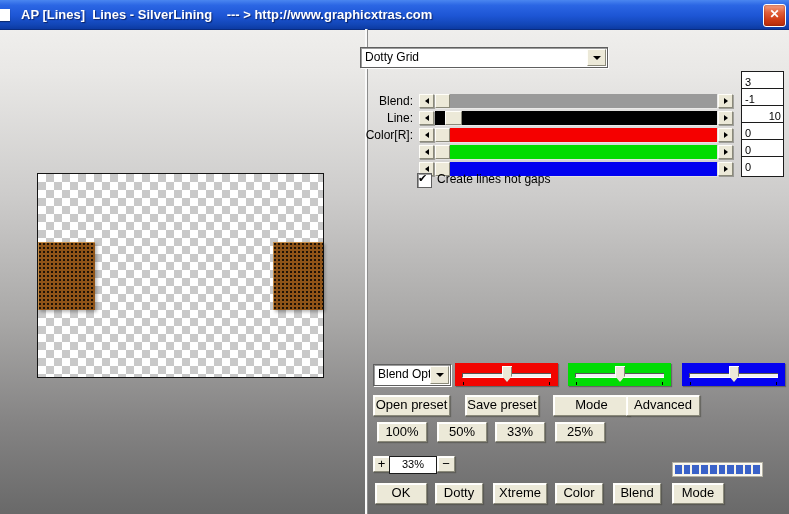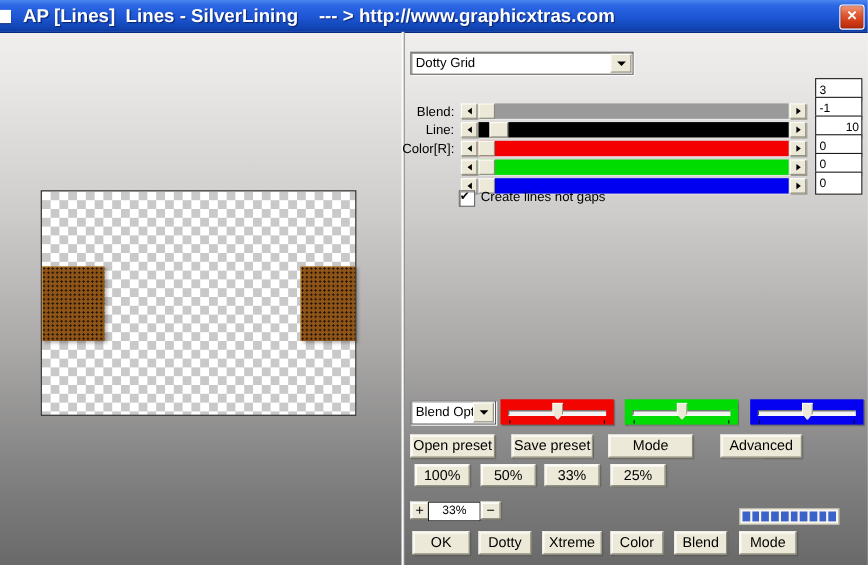--- a/index.html
+++ b/index.html
@@ -11,21 +11,21 @@
   }
   
   .titlebar{
     position:absolute; left:0; top:0; width:789px; height:29px;
     background:linear-gradient(180deg,#4a86f0 0%,#2b66e4 18%,#1d55d4 55%,#1246b6 85%,#0c3aa2 100%);
     border-bottom:1px solid #092c80;
   }
   .win-icon{position:absolute; left:0; top:9px; width:10px; height:12px; background:#fff; box-shadow:0 1px 1px rgba(0,0,0,.4);}
   .title-text{
     position:absolute; left:21px; top:0; height:29px; line-height:29px;
-    color:#fff; font-weight:bold; font-size:17px; white-space:pre;
+    color:#fff; font-weight:bold; font-size:13px; white-space:pre;
     text-shadow:1px 1px 1px rgba(0,0,30,.55);
   }
   .close-btn{
     position:absolute; right:3px; top:4px; width:21px; height:21px;
     background:linear-gradient(180deg,#f3a183 0%,#e1603b 35%,#cf3c16 70%,#b52d0c 100%);
     border:1px solid #fff; border-radius:3px;
     color:#fff; font-weight:bold; font-size:12px; line-height:19px; text-align:center;
     box-shadow:inset 0 0 2px rgba(120,20,0,.8); cursor:pointer;
   }
   
@@ -58,21 +58,21 @@
     position:absolute; background:#fff; border:1px solid #5f5f5f;
     box-shadow:inset 1px 1px 0 #9c9c9c, 1px 1px 0 #fcfcfc;
   }
   .dd .dd-text{position:absolute; left:4px; top:1px; line-height:16px; white-space:nowrap; overflow:hidden;}
   .dd .dd-btn{
     position:absolute; right:1px; top:1px; bottom:1px; width:17px; background:#ece9d8;
     border:1px solid; border-color:#fffef9 #8b8a7a #8b8a7a #fffef9; cursor:pointer;
   }
   .tri-down{position:absolute; left:50%; top:50%; margin:-2px 0 0 -4px; width:0; height:0;
     border:4px solid transparent; border-top:4px solid #000; border-bottom:none;}
-  .dd-preset{left:373px; top:47px; width:201px; height:19px;}
+  .dd-preset{left:360px; top:47px; width:201px; height:19px;padding-left:45px;}
   .dd-blend{left:373px; top:364px; width:76px; height:20px;}
   
   .srow{position:absolute; left:0; height:14px; width:789px;}
   .slabel{position:absolute; left:330px; width:83px; text-align:right; line-height:14px; font-size:12px;}
   .sarrow{
     position:absolute; width:15px; height:14px; background:#ece9d8;
     border:1px solid; border-color:#fffef9 #8b8a7a #8b8a7a #fffef9;
     box-shadow:1px 1px 0 rgba(70,70,60,.4); box-sizing:border-box; cursor:pointer;
   }
   .sarrow.l{left:419px;} .sarrow.r{left:718px;}
@@ -262,21 +262,21 @@
   <div class="tbar" style="left: 682px; background-color: rgb(4, 2, 240);">
     <div class="groove"></div>
     <div class="tthumb"></div>
     <div class="tick t1"></div>
     <div class="tick t2"></div>
   </div>
 
   <div class="btn" style="left:373px;top:395px;width:75px;height:19px">Open preset</div>
   <div class="btn" style="left:465px;top:395px;width:72px;height:19px">Save preset</div>
   <div class="btn" style="left:553px;top:395px;width:75px;height:19px">Mode</div>
-  <div class="btn" style="left:655px;top:395px;width:72px;height:19px">Advanced</div>
+  <div class="btn" style="left:626px;top:395px;width:72px;height:19px">Advanced</div>
 
   <div class="btn" style="left:377px;top:422px;width:48px;height:18px">100%</div>
   <div class="btn" style="left:437px;top:422px;width:48px;height:18px">50%</div>
   <div class="btn" style="left:495px;top:422px;width:48px;height:18px">33%</div>
   <div class="btn" style="left:555px;top:422px;width:48px;height:18px">25%</div>
 
   <div class="btn" style="left:373px;top:456px;width:15px;height:14px;line-height:13px">+</div>
   <div class="zfield">33%</div>
   <div class="btn" style="left:437px;top:456px;width:16px;height:14px;line-height:13px">−</div>
 

